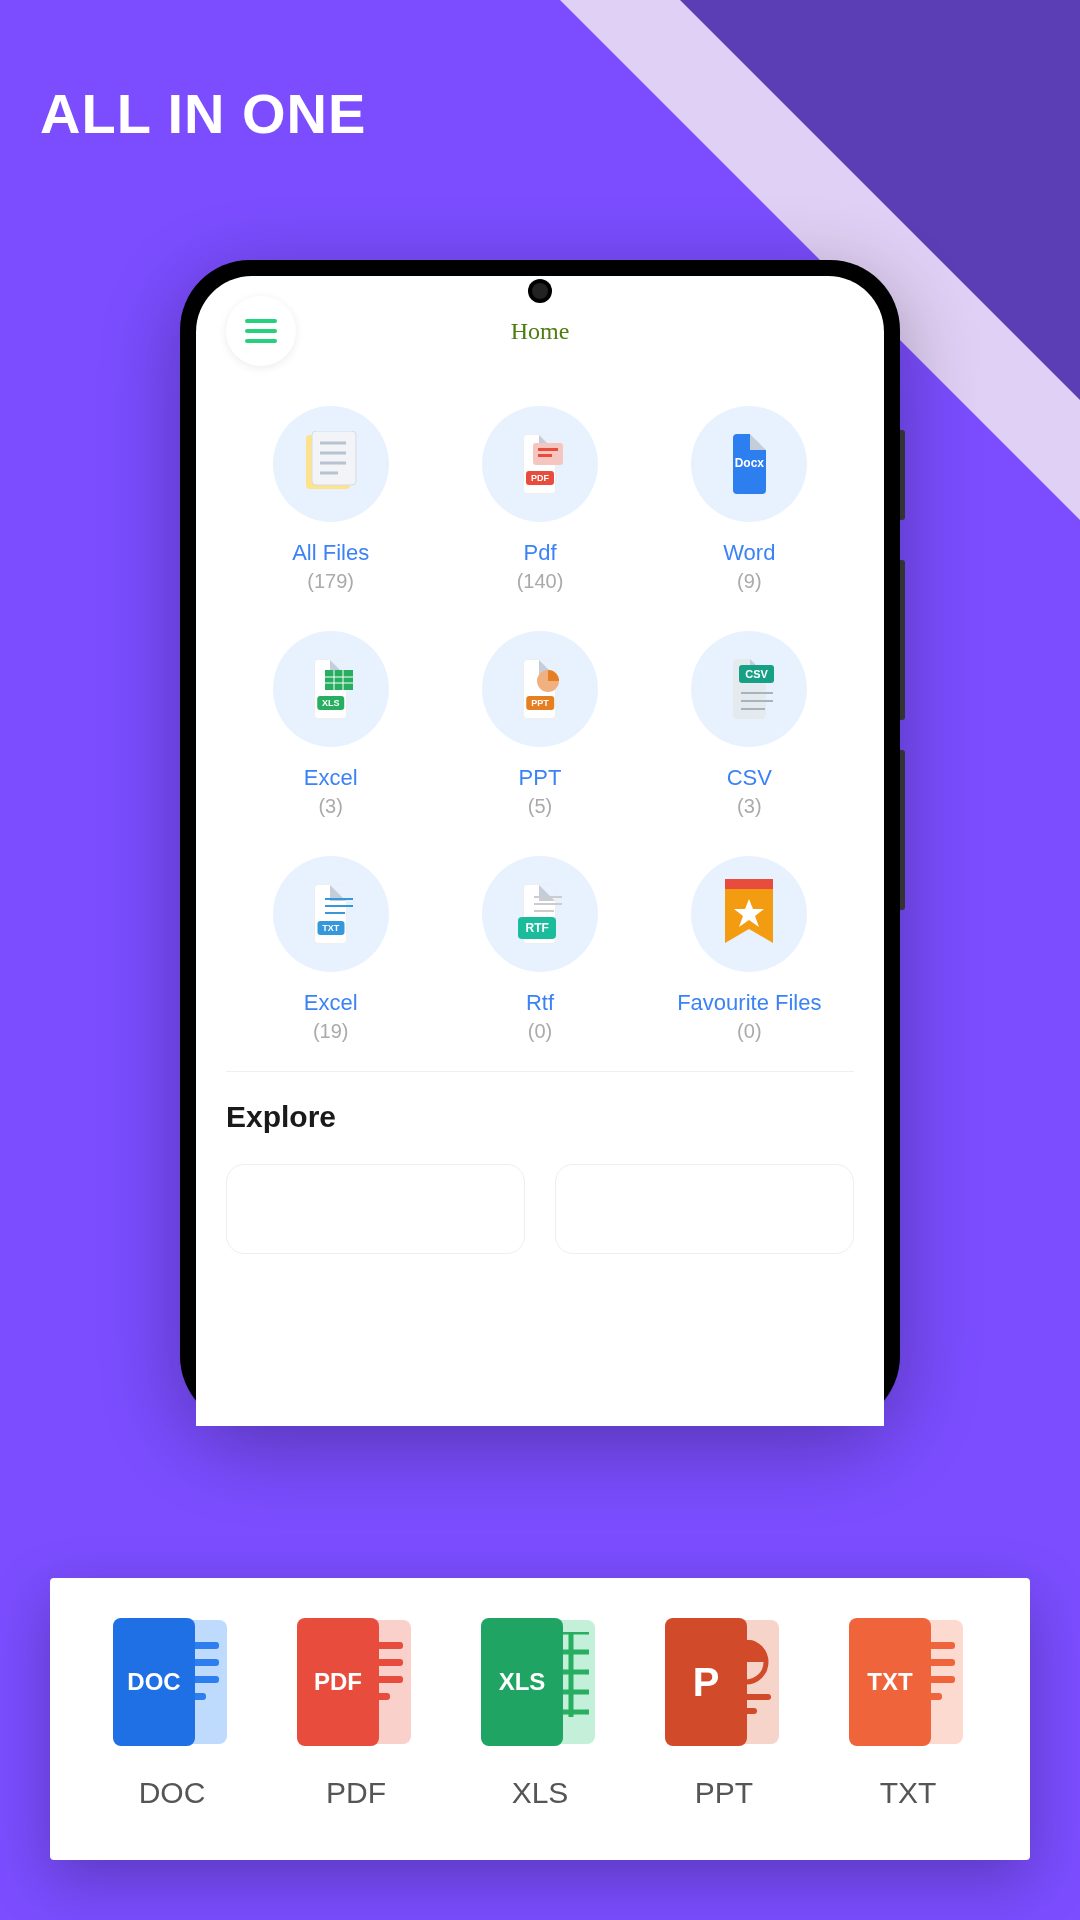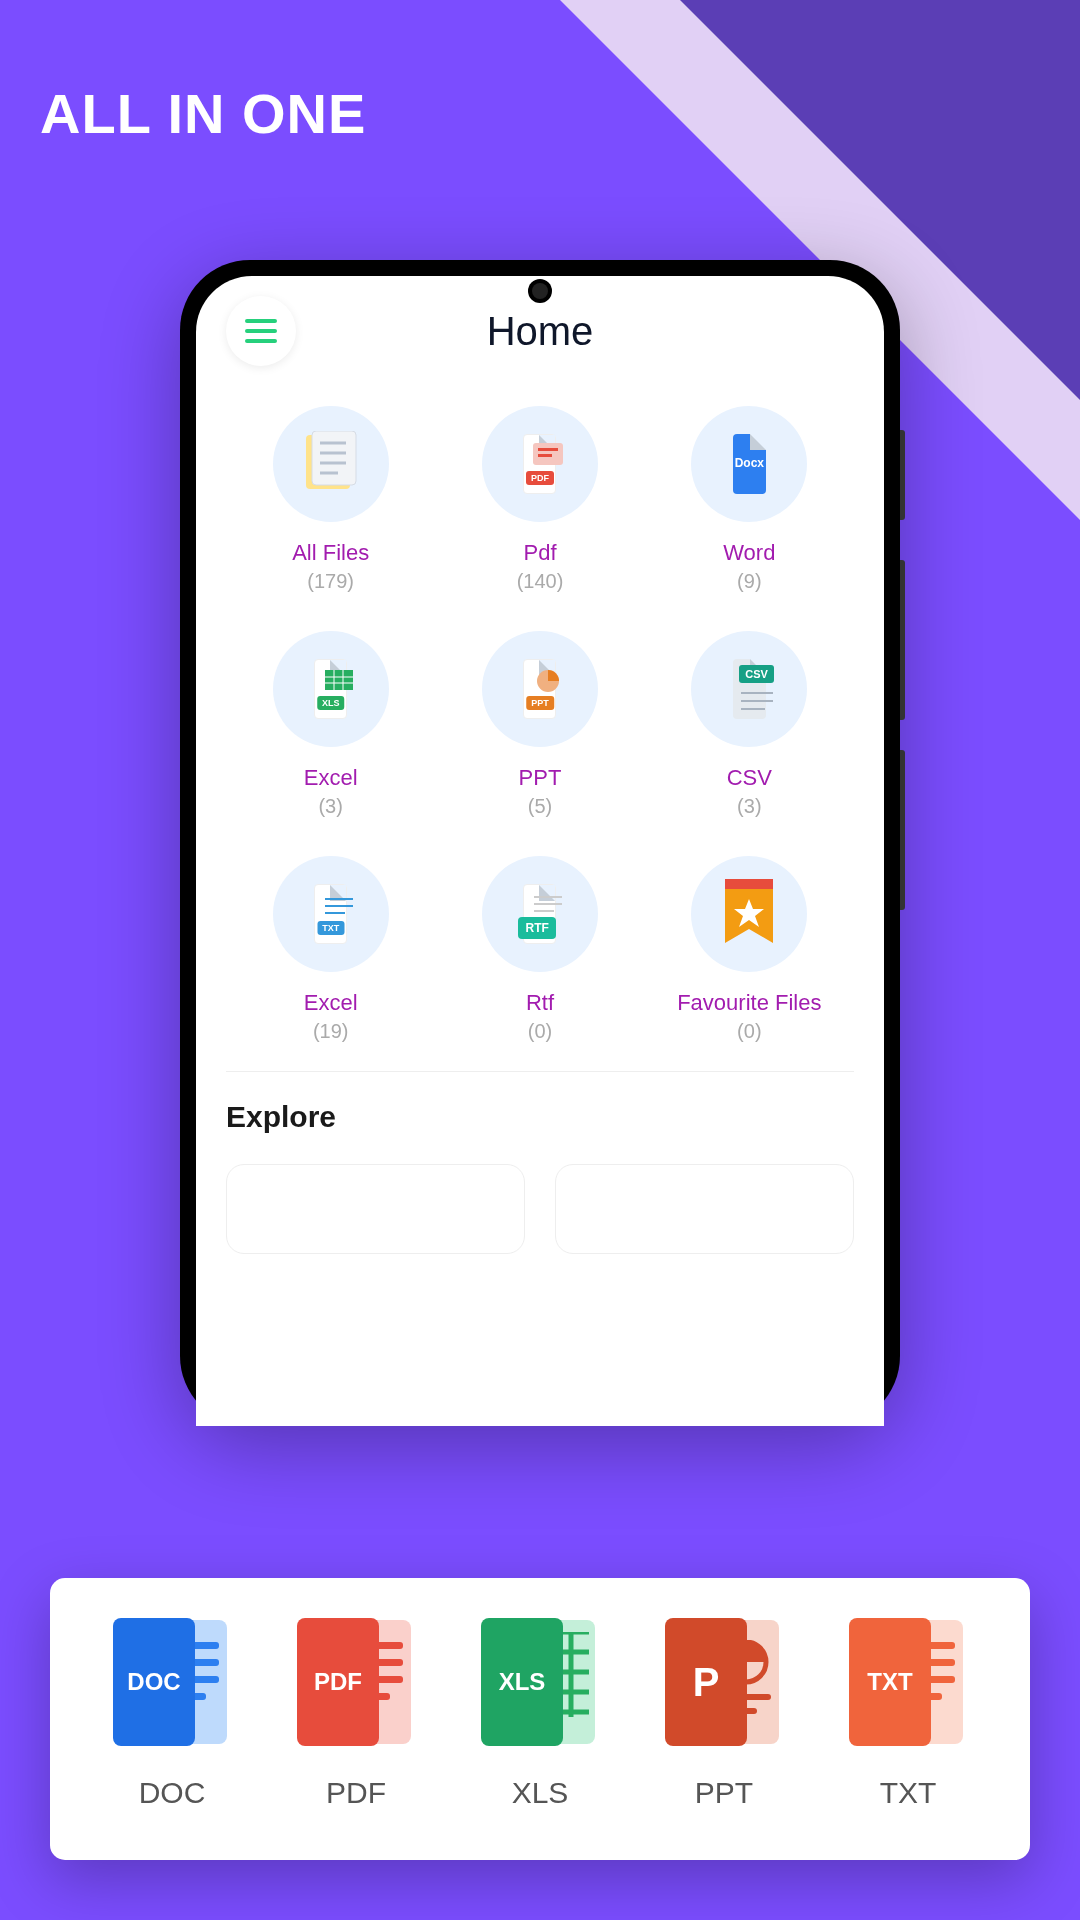--- a/index.html
+++ b/index.html
@@ -125,23 +125,24 @@
 .menu-line {
   width: 32px;
   height: 4px;
   background: #26D07C;
   border-radius: 2px;
 }
 .header-title {
   position: absolute;
   left: 50%;
   transform: translateX(-50%);
-  font-size: 40px;
+  font-size: 24px;
   font-weight: 500;
-  color: #0f172a;
+  color: #4d7c0f;
+  font-family: Liberation Serif, serif;
 }
 .section-label {
   font-size: 30px;
   font-weight: 600;
   color: #1a1a1a;
   padding: 0 30px 20px;
 }
 .doc-grid {
   display: grid;
   grid-template-columns: repeat(3, 1fr);
@@ -159,21 +160,21 @@
   height: 116px;
   border-radius: 50%;
   background: #E8F2FE;
   display: flex;
   align-items: center;
   justify-content: center;
   margin-bottom: 18px;
 }
 .doc-item-label {
   font-size: 22px;
-  color: #a21caf;
+  color: #3b82f6;
   margin-bottom: 4px;
   text-align: right;
 }
 .doc-item-count {
   font-size: 20px;
   color: #aaa;
 }
 .file-glyph {
   width: 33px;
   height: 60px;
@@ -208,21 +209,21 @@
   height: 1px;
   background: #eee;
   margin: 10px 30px 28px;
 }
 .bottom-panel {
   position: absolute;
   bottom: 60px;
   left: 50px;
   right: 50px;
   background: #fff;
-  border-radius: 15px;
+  border-radius: 4px;
   box-shadow: 0 20px 60px rgba(0,0,0,0.25);
   padding: 40px 30px 50px;
   display: flex;
   justify-content: space-around;
   align-items: flex-end;
 }
 .format-item {
   display: flex;
   flex-direction: column;
   align-items: center;

